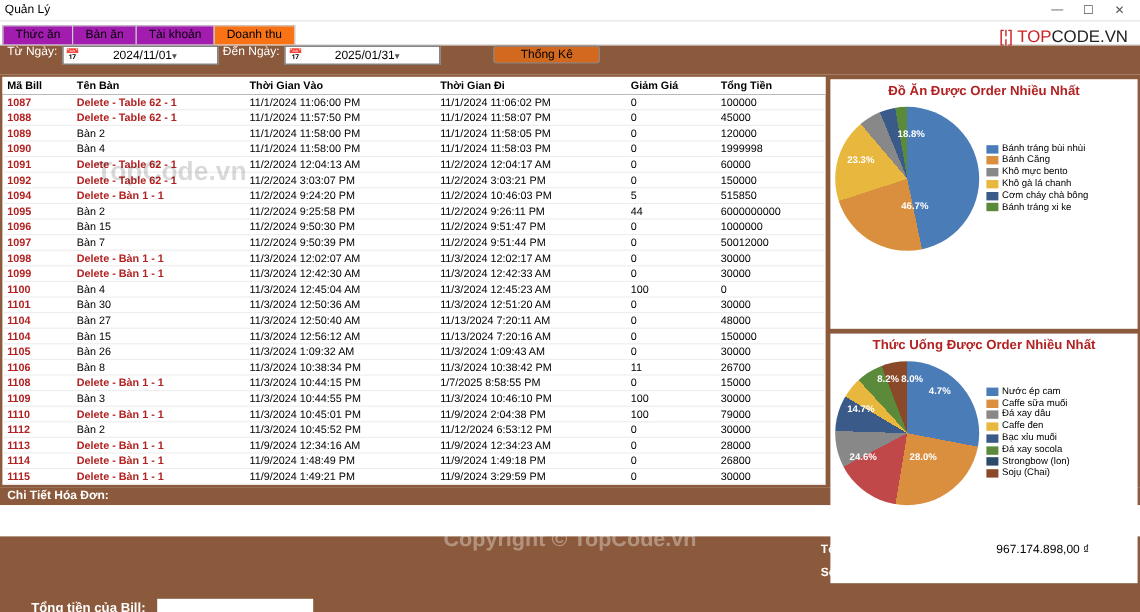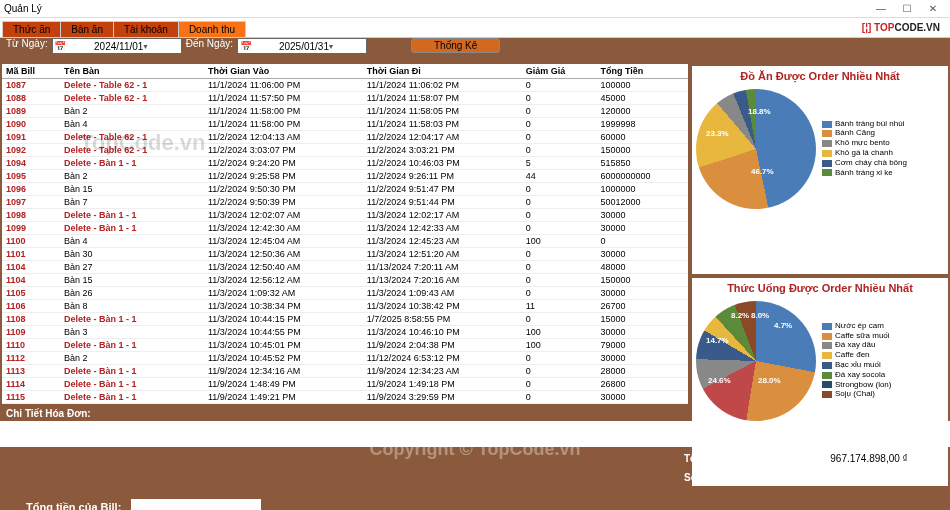--- a/index.html
+++ b/index.html
@@ -1,21 +1,21 @@
 <!DOCTYPE html>
 <html><head>
 <meta charset="utf-8">
 <style>
 * { box-sizing: border-box; margin: 0; padding: 0; font-family: "Segoe UI", Arial, sans-serif; }
 body { background: #f0f0f0; font-size: 10px; width: 950px; height: 510px; overflow: hidden; position: relative; }
 .titlebar { background: #fff; height: 18px; display: flex; align-items: center; padding: 0 4px; border-bottom: 1px solid #ddd; font-size: 10px; }
 .titlebar .title { flex: 1; }
 .titlebar .winbtn { width: 26px; text-align: center; color: #555; }
 .tabs { background: #fff; height: 20px; display: flex; align-items: flex-end; border-bottom: 1px solid #ccc; padding-left: 2px; }
-.tab { padding: 2px 10px; font-size: 10px; border: 1px solid #ccc; border-bottom: none; background: #c2410c; margin-right: -1px; }
+.tab { padding: 2px 10px; font-size: 10px; border: 1px solid #ccc; border-bottom: none; background: #a21caf; margin-right: -1px; }
 .tab.active { background: #f97316; font-weight: 500; }
 .datebar { background: #8b5a3c; height: 24px; display: flex; align-items: flex-start; padding: 0 6px; gap: 4px; }
 .datebar label { color: #fff; font-size: 10px; }
 .dateinput { display: flex; align-items: center; background: #fff; border: 1px solid #666; height: 16px; font-size: 10px; padding: 0 2px; width: 130px; }
 .dateinput .cal { margin-right: 4px; }
 .dateinput span { flex: 1; }
 .dateinput .dd { font-size: 8px; color: #555; }
 .btn-tk { background: #d2691e; color: #000; border: 1px solid #888; border-radius: 3px; padding: 1px 22px; font-size: 10px; margin-left: 40px; }
 .main { display: flex; height: 344px; }
 .left { flex: 1; background: #8b5a3c; padding: 2px; display: flex; flex-direction: column; }
@@ -40,21 +40,21 @@
 .bottom-left { flex: 1; display: flex; flex-direction: column; }
 .bottom-right { width: 260px; }
 .sum-row { display: flex; align-items: center; margin-bottom: 6px; }
 .sum-row label { color: #fff; font-weight: bold; font-size: 10px; width: 130px; }
 .sum-row .val { background: #fff; border-radius: 8px; padding: 2px 10px; min-width: 110px; text-align: center; font-size: 10px; }
 .bill-total { display: flex; align-items: center; margin-top: auto; }
 .bill-total label { color: #fff; font-weight: bold; font-size: 11px; margin-right: 10px; margin-left: 20px; }
 .bill-total .val { background: #fff; width: 130px; height: 16px; }
 .watermark { position: absolute; top: 130px; left: 80px; font-size: 22px; color: rgba(0,0,0,0.15); font-weight: bold; pointer-events: none; }
 .watermark2 { position: absolute; bottom: 50px; left: 50%; transform: translateX(-50%); font-size: 18px; color: rgba(255,255,255,0.35); font-weight: bold; pointer-events: none; }
-.logo { position: absolute; top: 22px; right: 10px; font-size: 10px; font-weight: bold; pointer-events: none; }
+.logo { position: absolute; top: 22px; right: 10px; font-size: 14px; font-weight: normal; pointer-events: none; }
 .logo .b1 { color: #cc2222; }
 .logo .b2 { color: #222; }
 .table-wrap::-webkit-scrollbar { width: 12px; }
 .table-wrap::-webkit-scrollbar-thumb { background: #ccc; }
 </style>
 </head>
 <body>
 
 <div class="titlebar">
   <span class="title">Quản Lý</span>

